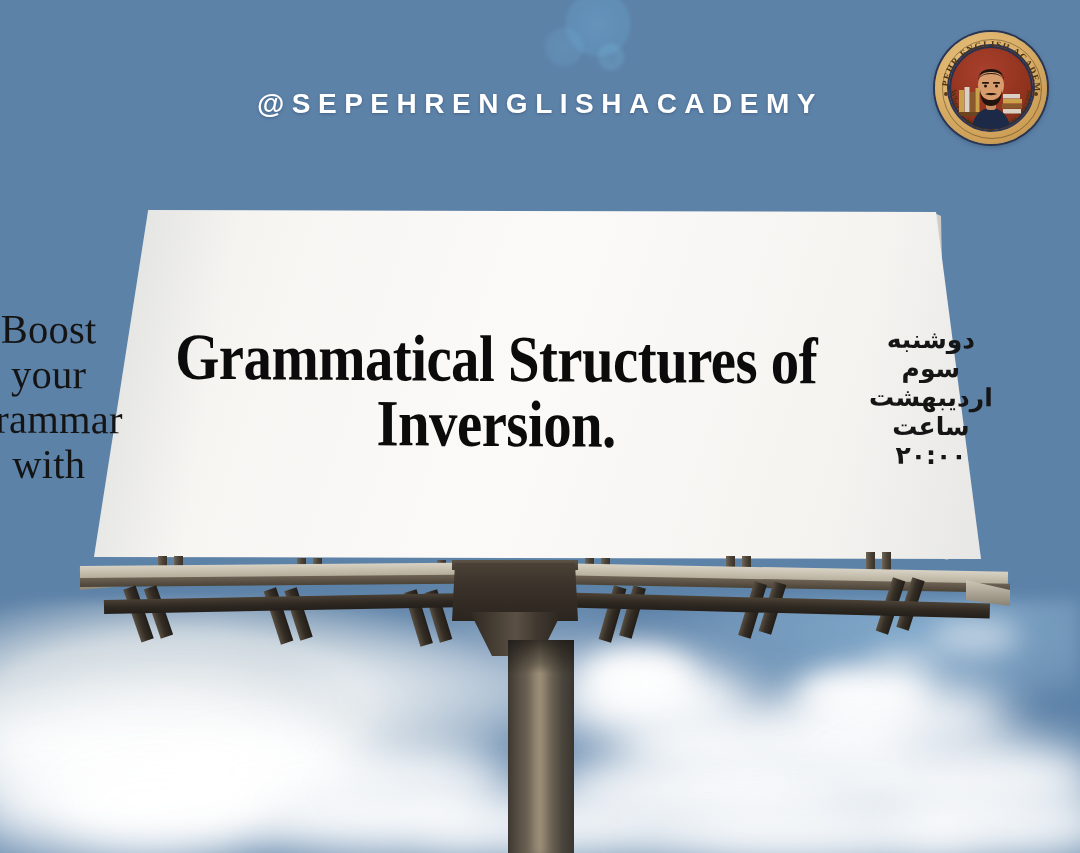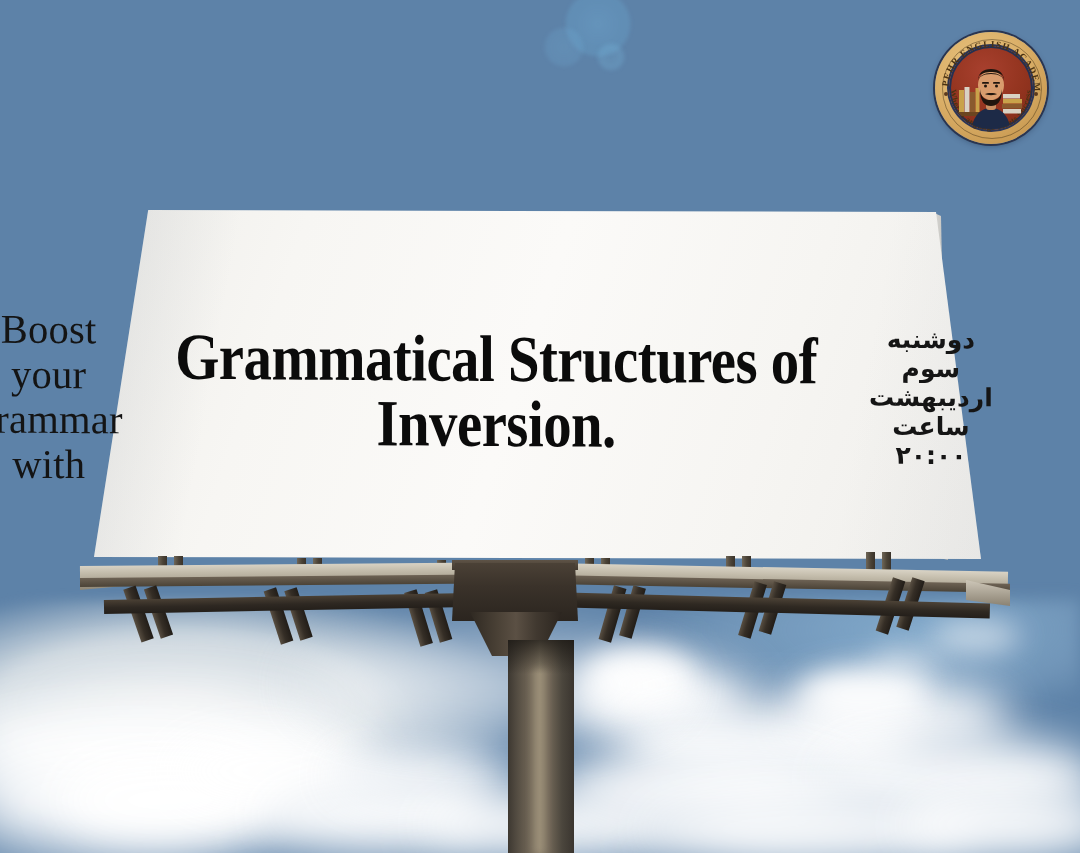--- a/index.html
+++ b/index.html
@@ -355,20 +355,21 @@
     <div class="beam beam-bot-r"></div>
 
     <div class="center-box-top"></div>
     <div class="center-box"></div>
     <div class="center-cone"></div>
     <div class="pole"></div>
     <div class="pole-hi"></div>
     <div class="pole-top-shadow"></div>
   </div>
 
+  <div class="handle">@SEPEHRENGLISHACADEMY</div>
 
   <div class="logo">
     <div class="logo-ring-line"></div>
     <div class="logo-ring-in"></div>
 
     <svg width="112" height="112" viewBox="0 0 112 112">
       <defs>
         <path id="arcTop" d="M 13,58 A 43,43 0 0 1 99,58"></path>
         <path id="arcBot" d="M 16,58 A 40,40 0 0 0 96,58"></path>
       </defs>

